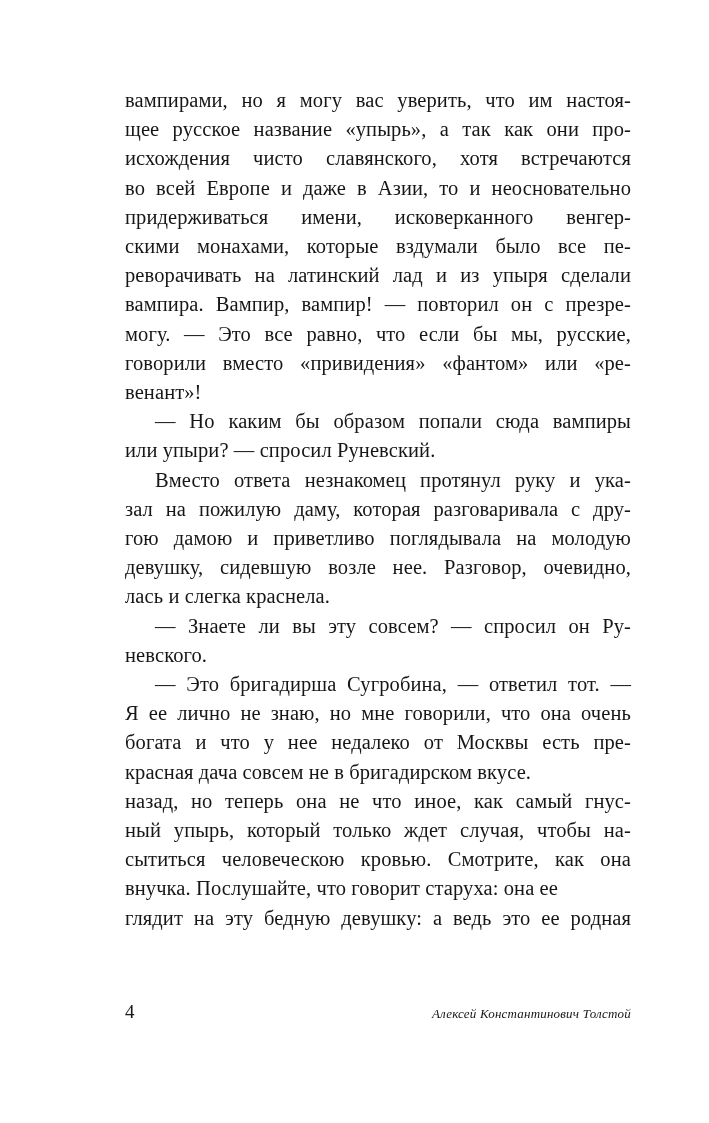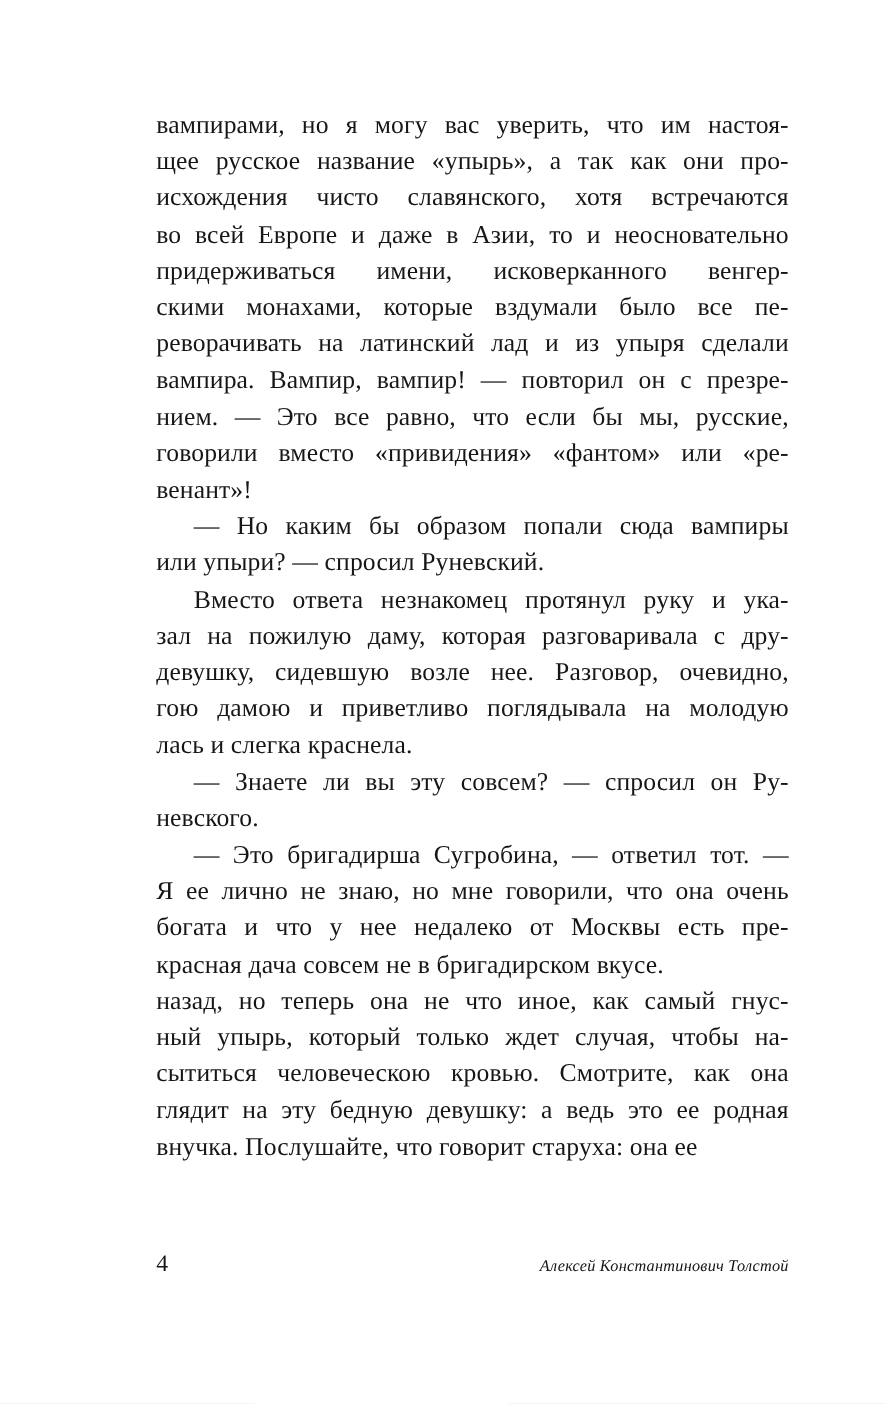--- a/index.html
+++ b/index.html
@@ -59,50 +59,50 @@
   <div class="text-block">
       <div class="paragraph">
         <div class="line j">вампирами, но я могу вас уверить, что им настоя-</div>
         <div class="line j">щее русское название «упырь», а так как они про-</div>
         <div class="line j">исхождения чисто славянского, хотя встречаются</div>
         <div class="line j">во всей Европе и даже в Азии, то и неосновательно</div>
         <div class="line j">придерживаться имени, исковерканного венгер-</div>
         <div class="line j">скими монахами, которые вздумали было все пе-</div>
         <div class="line j">реворачивать на латинский лад и из упыря сделали</div>
         <div class="line j">вампира. Вампир, вампир! — повторил он с презре-</div>
-        <div class="line j">нием. — Это все равно, что если бы мы, русские,</div>
+        <div class="line j">могу. — Это все равно, что если бы мы, русские,</div>
         <div class="line j">говорили вместо «привидения» «фантом» или «ре-</div>
         <div class="line">венант»!</div>
       </div>
       <div class="paragraph">
         <div class="line j indent">— Но каким бы образом попали сюда вампиры</div>
         <div class="line">или упыри? — спросил Руневский.</div>
       </div>
       <div class="paragraph">
         <div class="line j indent">Вместо ответа незнакомец протянул руку и ука-</div>
         <div class="line j">зал на пожилую даму, которая разговаривала с дру-</div>
+        <div class="line j">гою дамою и приветливо поглядывала на молодую</div>
         <div class="line j">девушку, сидевшую возле нее. Разговор, очевидно,</div>
-        <div class="line j">гою дамою и приветливо поглядывала на молодую</div>
         <div class="line">лась и слегка краснела.</div>
       </div>
       <div class="paragraph">
         <div class="line j indent">— Знаете ли вы эту совсем? — спросил он Ру-</div>
         <div class="line">невского.</div>
       </div>
       <div class="paragraph">
         <div class="line j indent">— Это бригадирша Сугробина, — ответил тот. —</div>
         <div class="line j">Я ее лично не знаю, но мне говорили, что она очень</div>
         <div class="line j">богата и что у нее недалеко от Москвы есть пре-</div>
         <div class="line">красная дача совсем не в бригадирском вкусе.</div>
       </div>
       <div class="paragraph">
         <div class="line j">назад, но теперь она не что иное, как самый гнус-</div>
         <div class="line j">ный упырь, который только ждет случая, чтобы на-</div>
         <div class="line j">сытиться человеческою кровью. Смотрите, как она</div>
+        <div class="line">внучка. Послушайте, что говорит старуха: она ее</div>
         <div class="line j">глядит на эту бедную девушку: а ведь это ее родная</div>
-        <div class="line">внучка. Послушайте, что говорит старуха: она ее</div>
       </div>
     </div>
   <div class="footer">
     <span class="page-number">4</span>
     <span class="footer-author">Алексей Константинович Толстой</span>
   </div>
 </div>
 
 </body></html>

